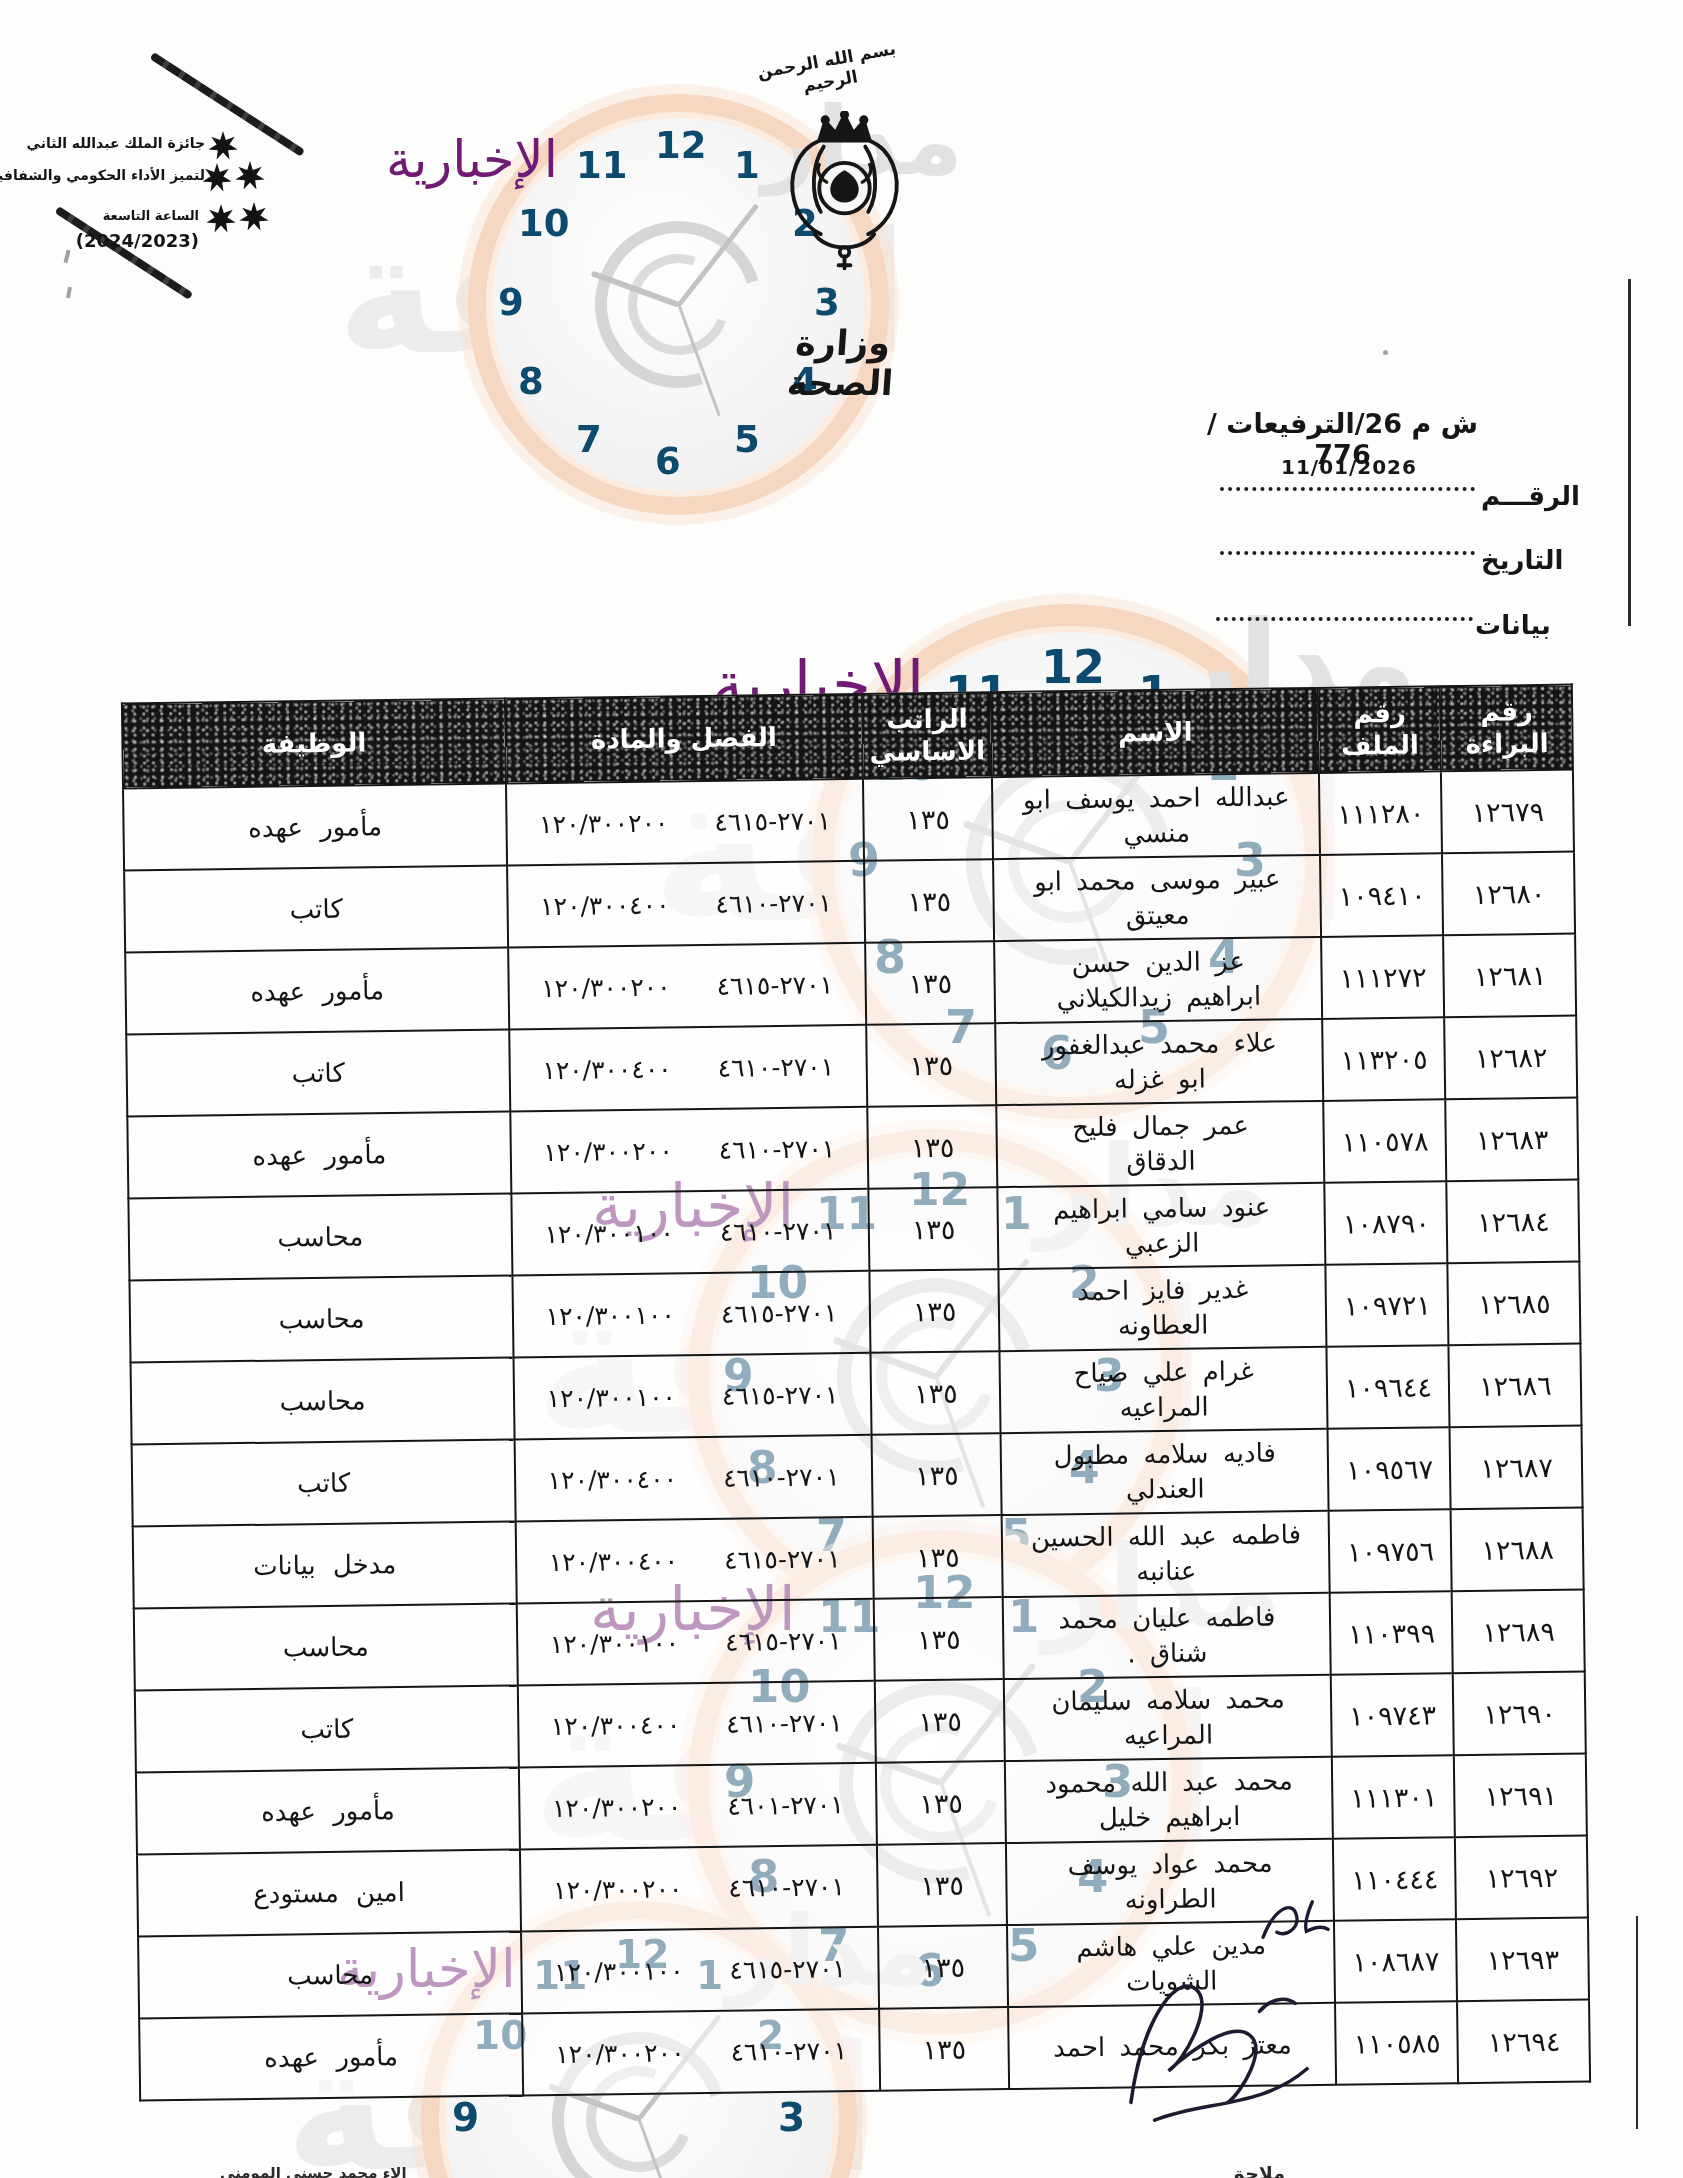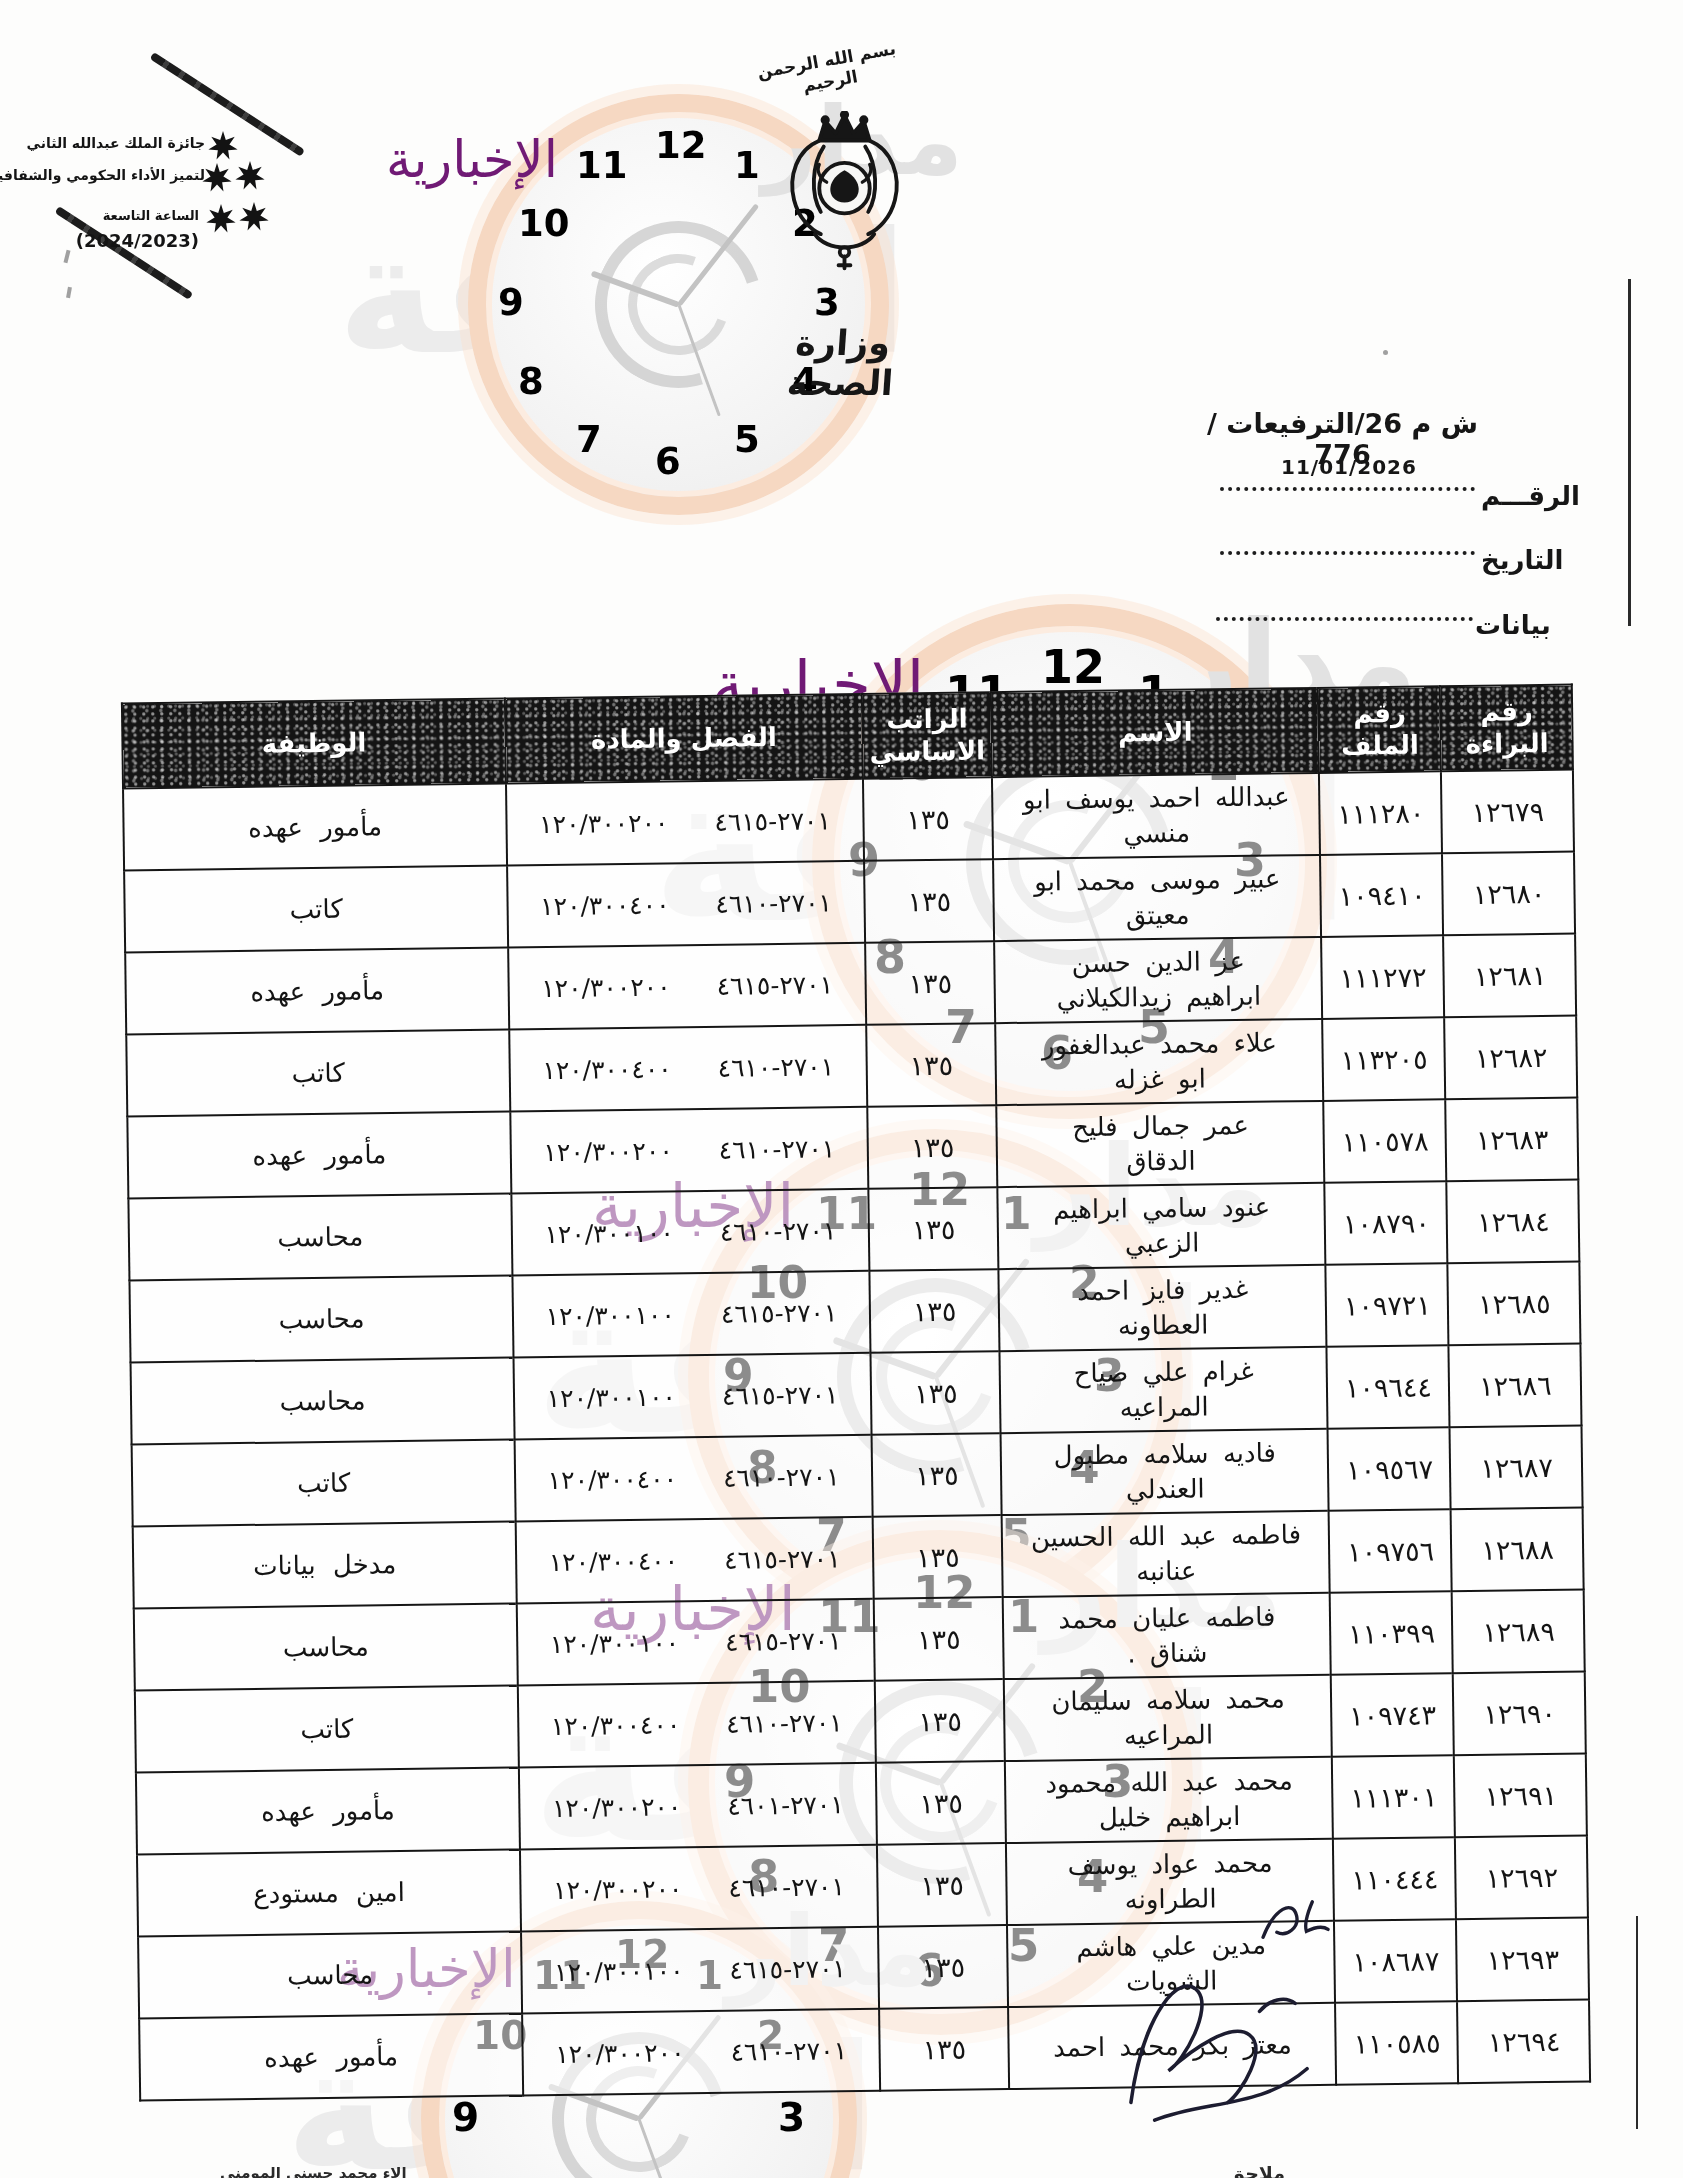--- a/index.html
+++ b/index.html
@@ -4,21 +4,21 @@
 <style>
   html,body{margin:0;padding:0;background:#ffffff;}
   .page{position:relative;width:1683px;height:2178px;background:#fdfdfc;overflow:hidden;
         font-family:"DejaVu Sans", sans-serif;color:#161616;}
   
   .wm-layer{position:absolute;inset:0;z-index:0;pointer-events:none;}
   .wm-clock{position:absolute;}
   .wm-ring{position:absolute;inset:0;border-style:solid;border-color:#f6d8c2;border-radius:50%;
            background:radial-gradient(circle at 45% 40%, #ffffff 0%, #f3f3f3 62%, #ebebeb 100%);
            box-shadow:0 0 0 10px rgba(250,227,208,.45), inset 0 0 0 6px #fcece0;}
-  .wm-num{position:absolute;color:#000000;font-weight:bold;}
+  .wm-num{position:absolute;color:#0c4a6e;font-weight:bold;}
   .wm-hand{position:absolute;left:50%;top:50%;background:#c3c3c3;border-radius:4px;transform-origin:50% 100%;}
   .wm-swirl{position:absolute;border-style:solid;border-radius:50%;
             border-color:#cdcdcd transparent #cdcdcd #cdcdcd;transform:rotate(28deg);opacity:.8;}
   .wm-swirl2{position:absolute;border-style:solid;border-radius:50%;
              border-color:#d4d4d4 #d4d4d4 transparent #d4d4d4;transform:rotate(-115deg);opacity:.8;}
   .wm-madar{position:absolute;color:#e2e2e2;font-weight:bold;line-height:1;}
   .wm-ikhbaria{position:absolute;color:#701a75;font-weight:normal;line-height:1;text-align:center;}
   .wm-alsaa{position:absolute;color:#ececec;font-weight:bold;line-height:1;}
   
   .stamp{position:absolute;left:59px;top:40px;width:366px;height:287px;z-index:3;}

